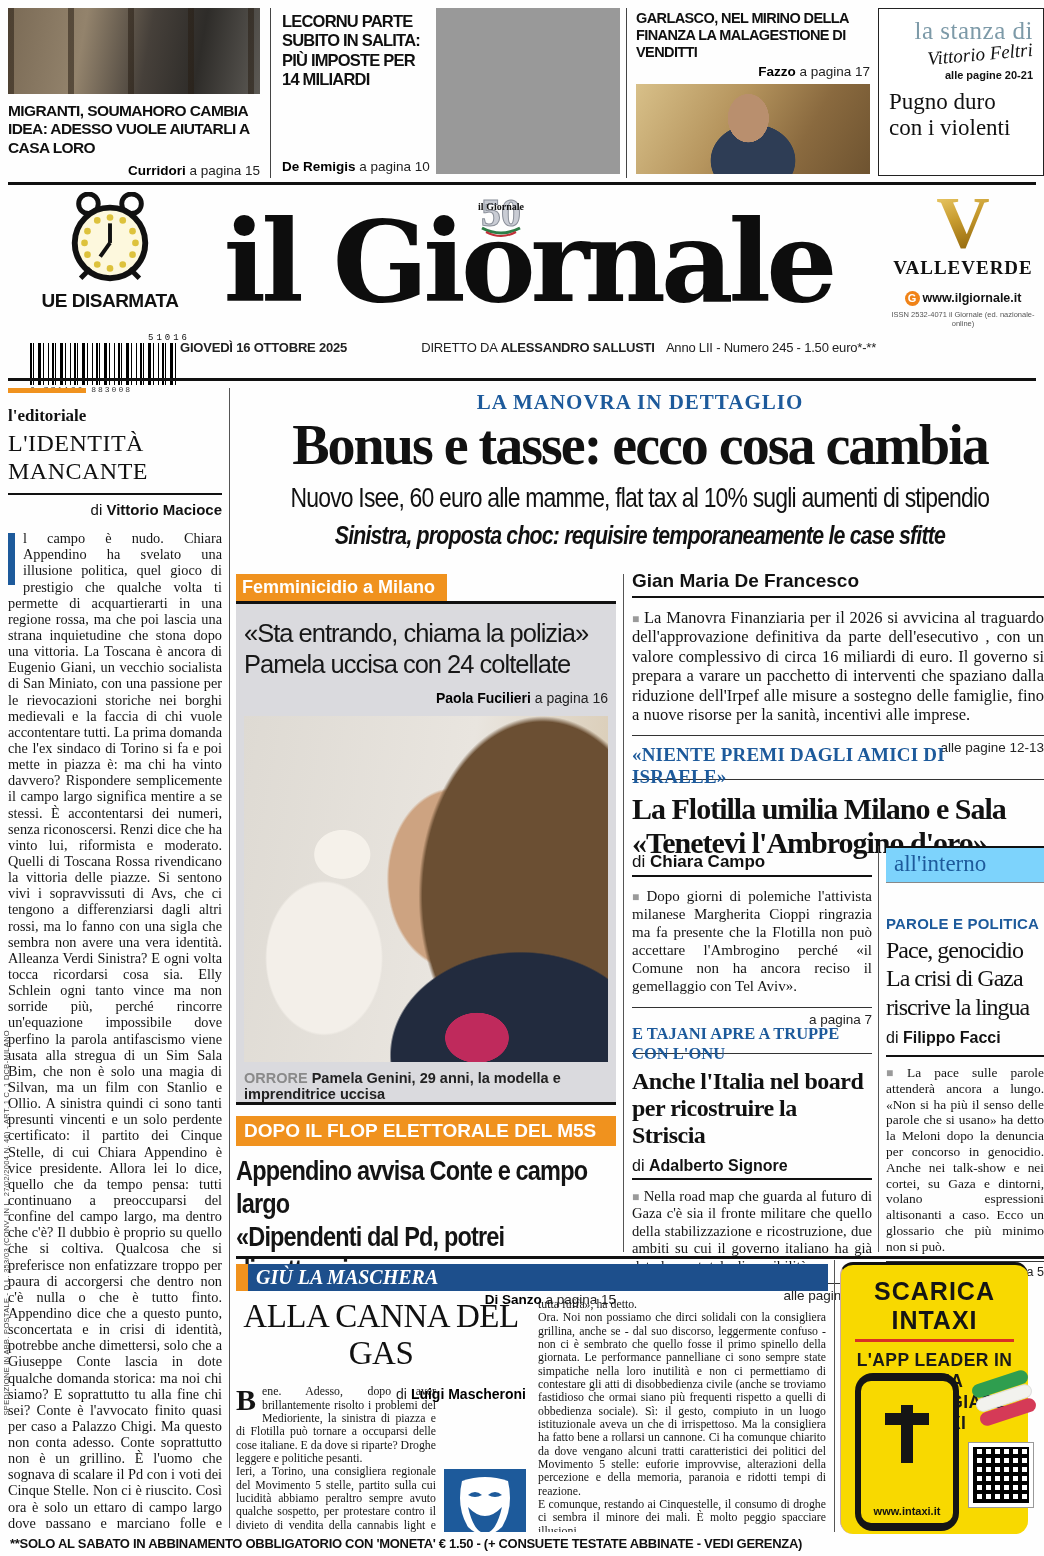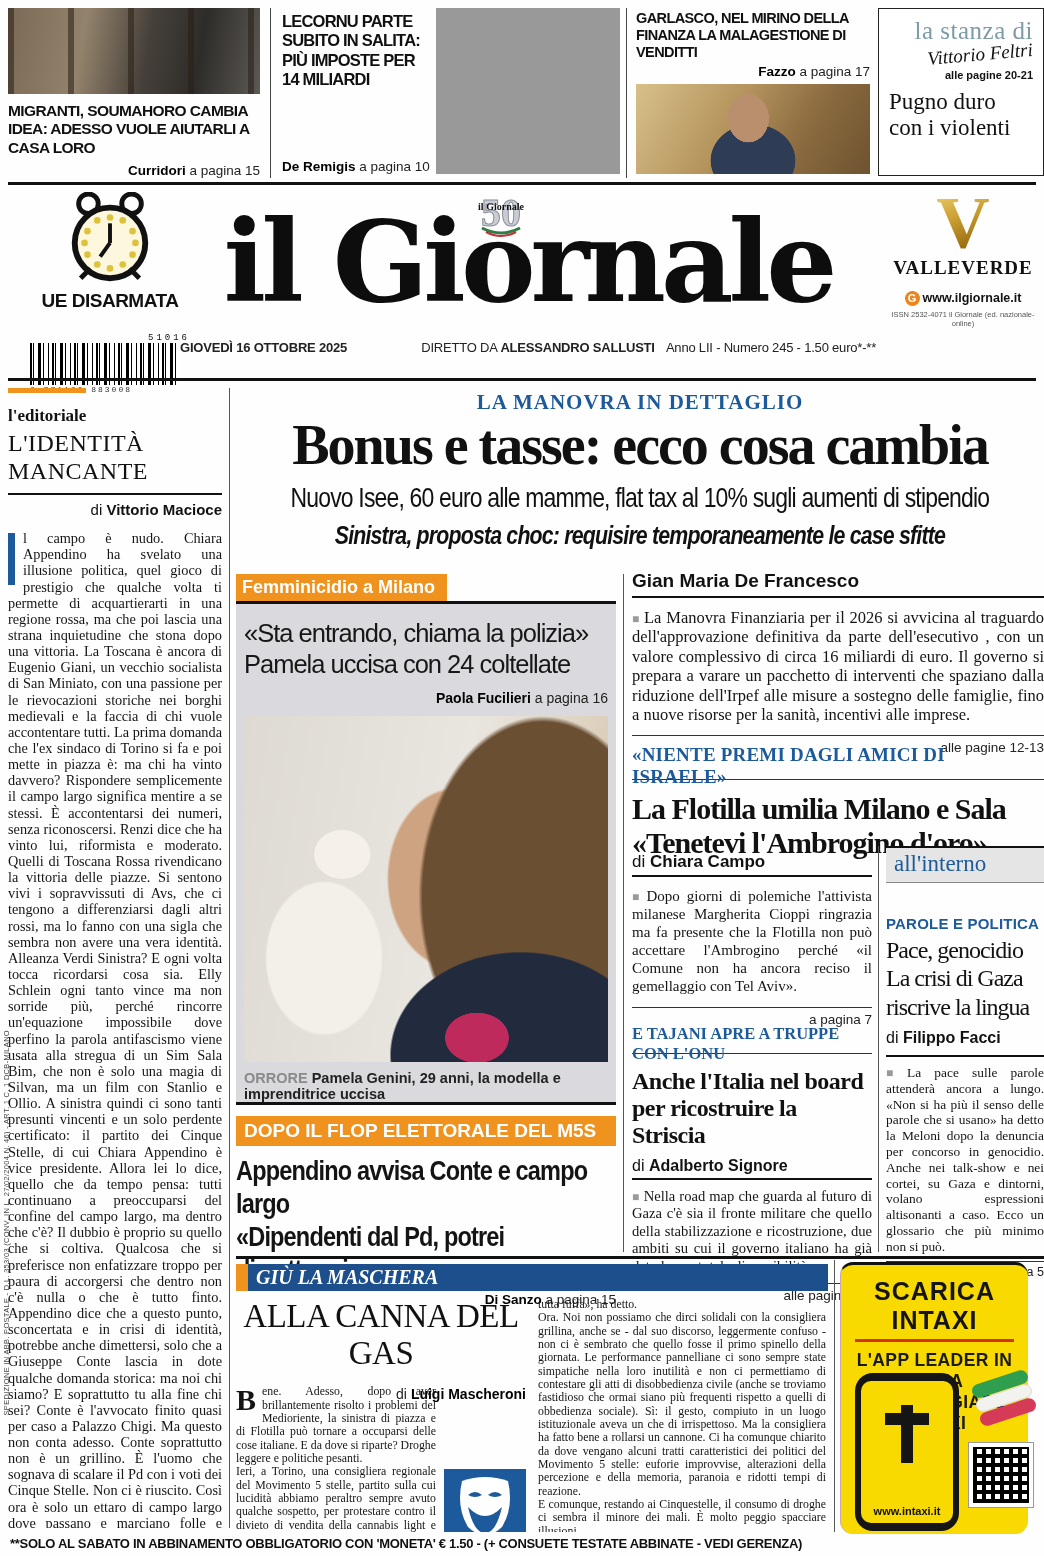--- a/index.html
+++ b/index.html
@@ -264,21 +264,21 @@
     <div class="kicker" style="font-size:16.5px;">E TAJANI APRE A TRUPPE CON L'ONU</div>
     <div class="serif" style="font-size:24px; font-weight:bold; letter-spacing:-.5px; line-height:1.12; margin-top:4px;">Anche l'Italia nel board per ricostruire la Striscia</div>
     <div class="sans byline-rule" style="font-size:16px; padding-bottom:3px; margin-top:8px;"><span>di</span> <b>Adalberto Signore</b></div>
     <p class="bodytext just" style="font-size:14.6px; line-height:1.2; margin-top:8px;"><span class="sq">■</span><span>Nella road map che guarda al futuro di Gaza c'è sia il fronte militare che quello della stabilizzazione e ricostruzione, due ambiti su cui il governo italiano ha già dato la sua totale disponibilità.</span></p>
     <div class="pageref rt thin-rule-top" style="margin-top:8px; padding-top:4px;"><span>alle pagine 2-3</span></div>
   </div>
 
   <div class="vline" style="left:878px; top:846px; height:406px; background:#555;"></div>
 
   <div class="abs" style="left:886px; top:846px; width:158px;">
-    <div class="serif" style="background:#e5e5e5; border-top:2px solid #111; border-bottom:1px solid #888; color:#1d5a9b; font-size:23px; padding:3px 8px 5px;">all'interno</div>
+    <div class="serif" style="background:#7dd3fc; border-top:2px solid #111; border-bottom:1px solid #888; color:#1d5a9b; font-size:23px; padding:3px 8px 5px;">all'interno</div>
     <div class="kicker sans" style="font-family:'Liberation Sans',sans-serif; font-size:15px; font-weight:bold; margin-top:32px; letter-spacing:.2px;">PAROLE E POLITICA</div>
     <div class="serif" style="font-size:24px; letter-spacing:-1px; line-height:1.18; margin-top:4px;">Pace, genocidio La crisi di Gaza riscrive la lingua</div>
     <div class="sans byline-rule" style="font-size:16px; padding-bottom:8px; margin-top:8px;"><span>di</span> <b>Filippo Facci</b></div>
     <p class="bodytext just" style="font-size:13.4px; line-height:1.18; margin-top:8px;"><span class="sq">■</span><span>La pace sulle parole attenderà ancora a lungo. «Non si ha più il senso delle parole che si usano» ha detto la Meloni dopo la denuncia per concorso in genocidio. Anche nei talk-show e nei cortei, su Gaza e dintorni, volano espressioni altisonanti a caso. Ecco un glossario che più minimo non si può.</span></p>
     <div class="pageref rt thin-rule-top" style="margin-top:6px; padding-top:3px; font-size:12.5px;"><span>a pagina 5</span></div>
   </div>
 
   <div class="hline" style="left:236px; top:1256px; width:808px; height:3px;"></div>
 
   <div class="abs" style="left:236px; top:1264px; width:592px; height:268px; overflow:hidden;">

